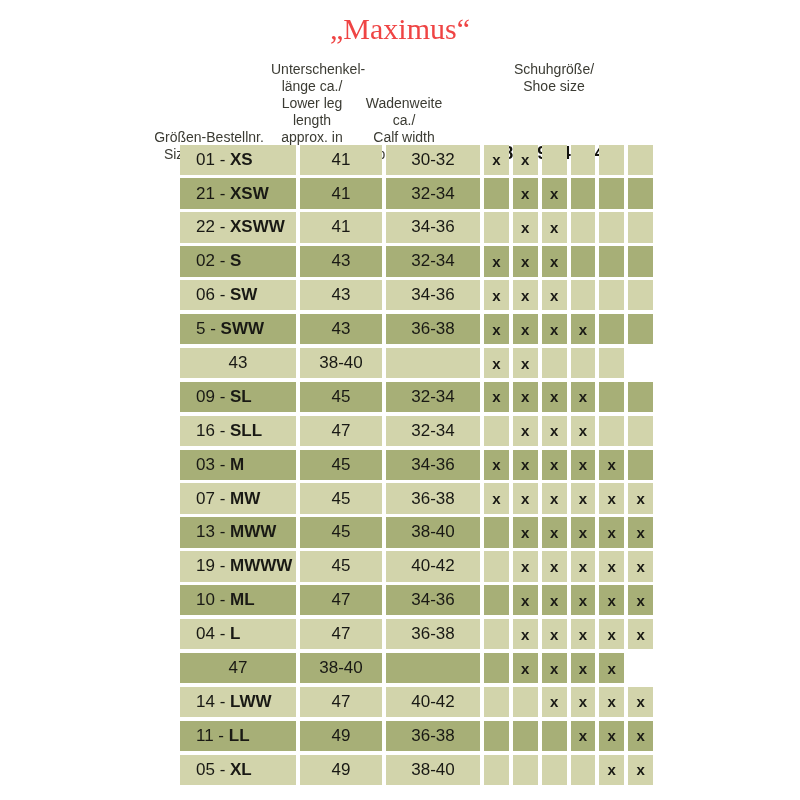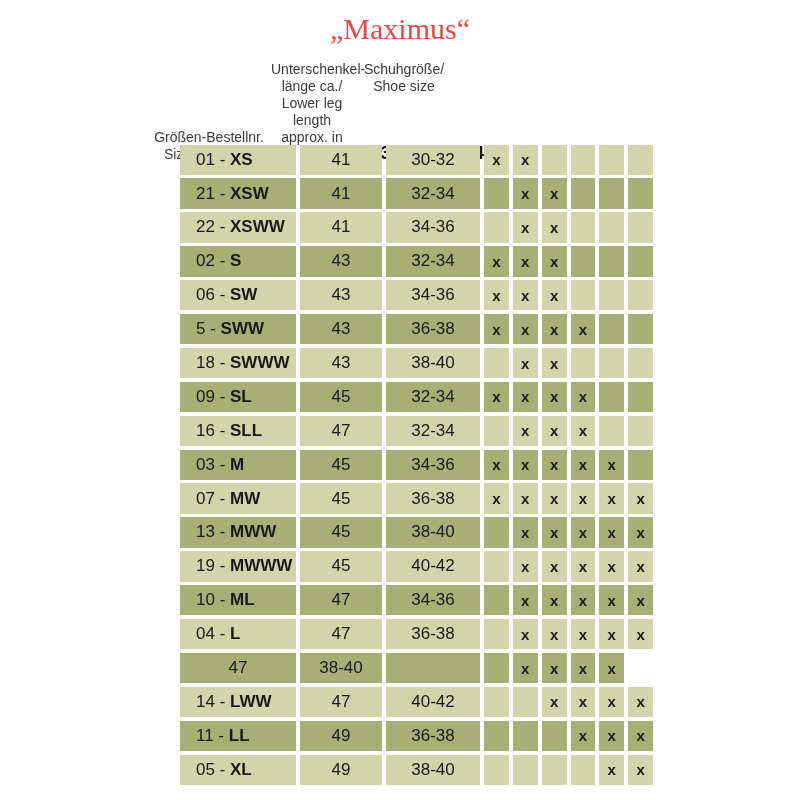--- a/index.html
+++ b/index.html
@@ -101,20 +101,25 @@
         <div>Size-Order-Nr.</div>
       </div>
 
       <div class="hcell">
         <div>Unterschenkel-</div>
         <div>länge ca./</div>
         <div>Lower leg length</div>
         <div>approx. in cm</div>
       </div>
 
+      <div class="hcell">
+        <div>Wadenweite ca./</div>
+        <div>Calf width</div>
+        <div>approx. in cm</div>
+      </div>
 
       <div class="hcell hcell-shoe">
         <div class="shoe-group">
           <div>Schuhgröße/</div>
           <div>Shoe size</div>
         </div>
         <div class="shoe-nums">
           <div class="shoe-num">37</div>
           <div class="shoe-num">38</div>
           <div class="shoe-num">39</div>
@@ -187,21 +192,20 @@
           <div class="cell num">43</div>
           <div class="cell num">36-38</div>
           <div class="cell mark">x</div>
           <div class="cell mark">x</div>
           <div class="cell mark">x</div>
           <div class="cell mark">x</div>
           <div class="cell mark"></div>
           <div class="cell mark"></div>
         </div>
         <div class="row light">
-          <div class="cell label"><div class="order">18 - </div><div class="code">SWWW</div></div>
           <div class="cell num">43</div>
           <div class="cell num">38-40</div>
           <div class="cell mark"></div>
           <div class="cell mark">x</div>
           <div class="cell mark">x</div>
           <div class="cell mark"></div>
           <div class="cell mark"></div>
           <div class="cell mark"></div>
         </div>
         <div class="row dark">

